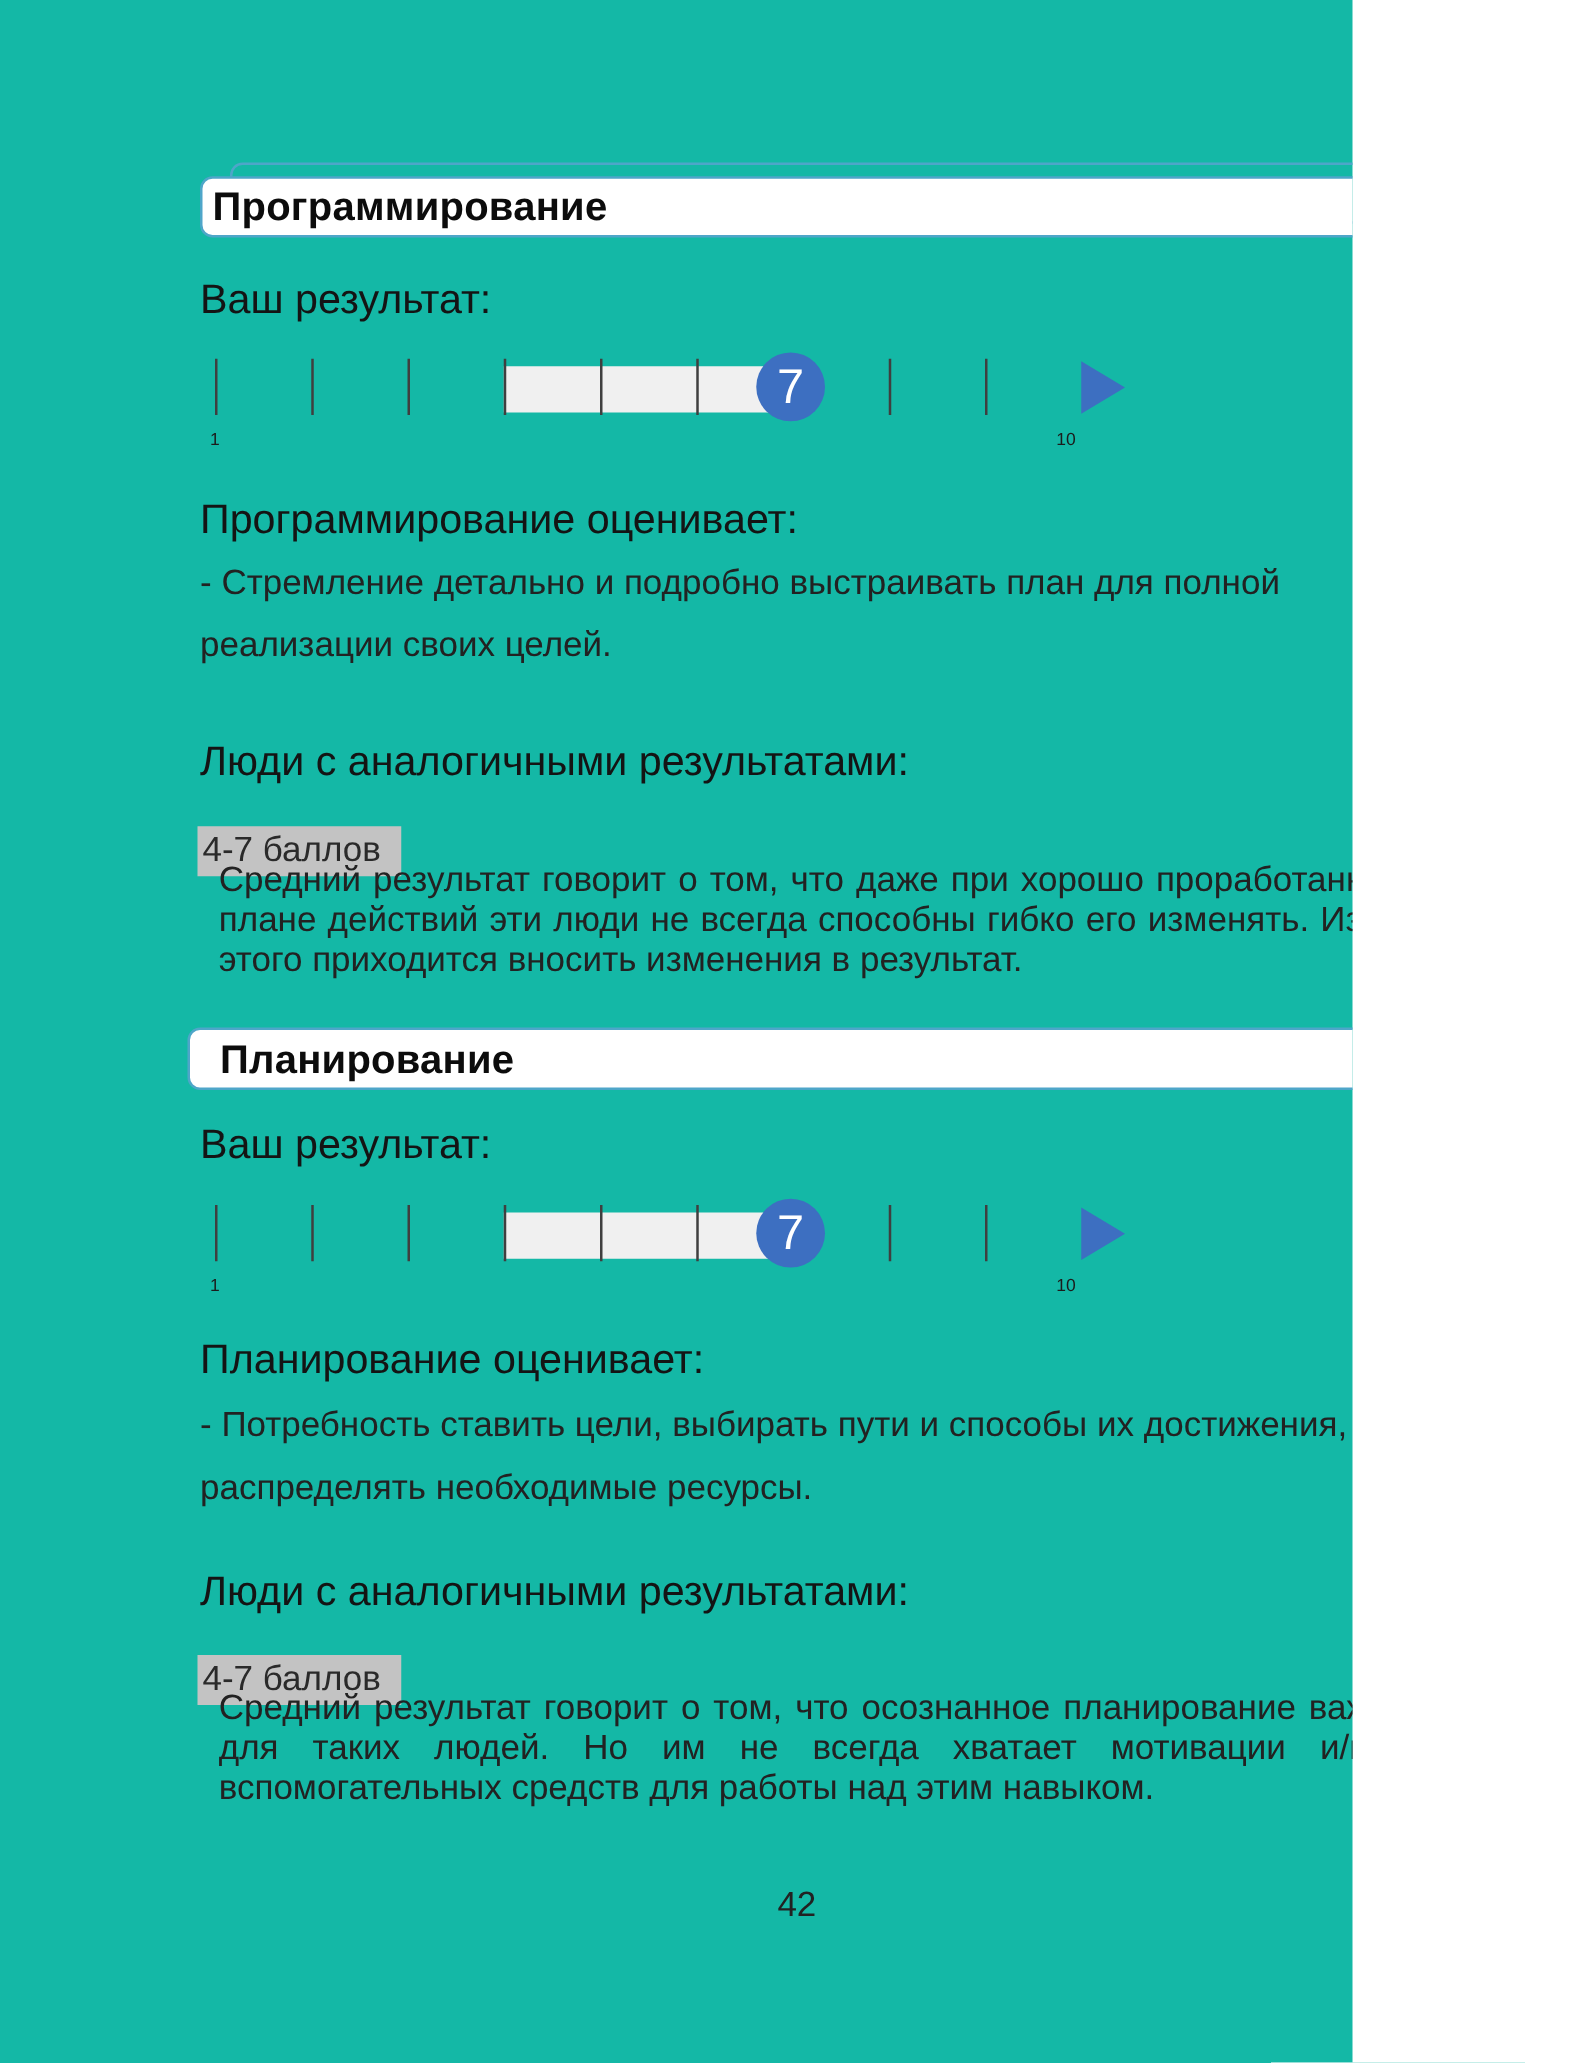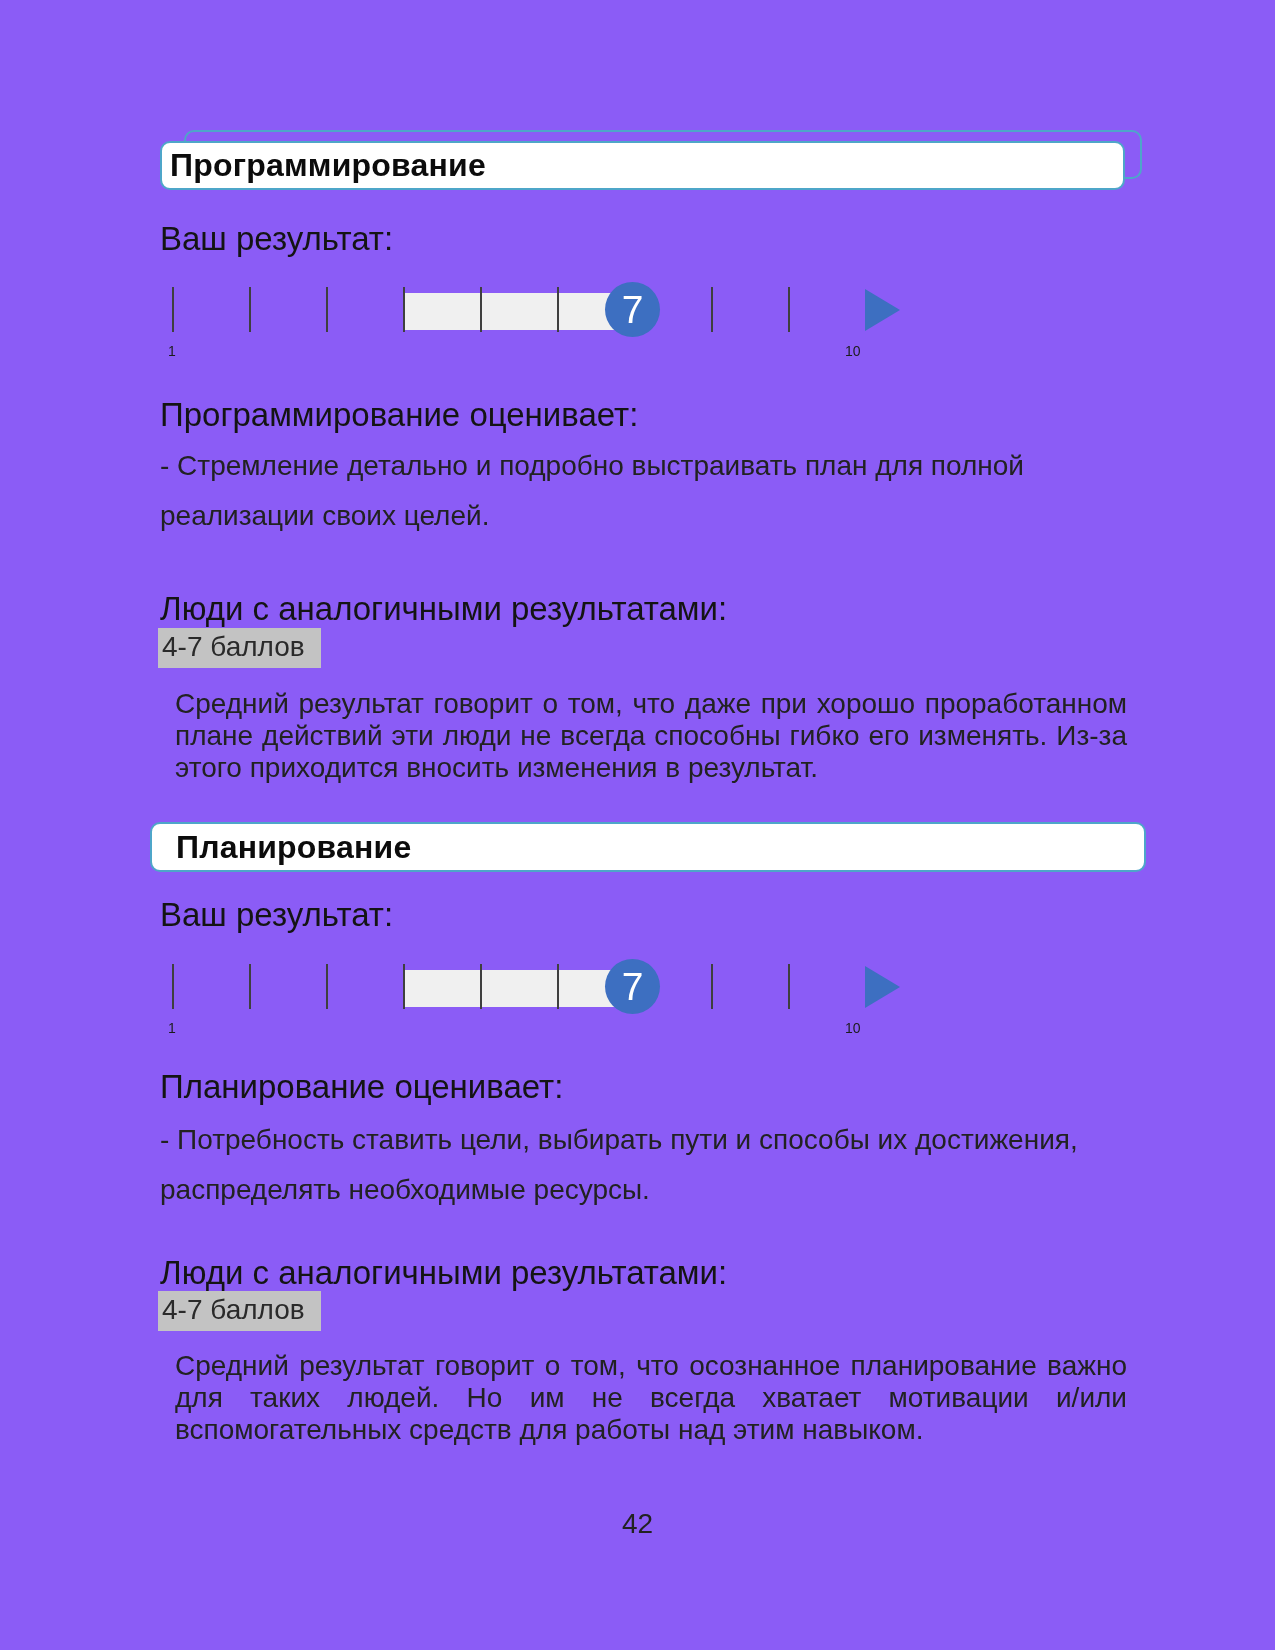--- a/index.html
+++ b/index.html
@@ -1,19 +1,19 @@
 <!DOCTYPE html>
 <html style="--accent-blue: #3d6fc1; --box-border: #4ea6c9; --band-gray: #f0f0f0; --highlight-gray: #c3c3c3;"><head>
 <meta charset="utf-8">
 <style>
   html,body{margin:0;padding:0;background:#ffffff;}
   .page{
     position:relative;
-    width:1275px;height:1650px;
-    background:#8b5cf6;
+    width:1082px;height:1650px;
+    background:#14b8a6;
     font-family:"Liberation Sans", sans-serif;
     color:#1e1e1e;
     overflow:hidden;
   }
   
   .titlebox-back{
     position:absolute;
     border:2px solid var(--box-border,#4ea6c9);
     border-radius:10px;
     background:transparent;
@@ -41,20 +41,21 @@
     font-size:28px;color:#222;
     white-space:nowrap;
   }
   .range-badge{
     position:absolute;left:158px;
     display:inline-block;
     background:var(--highlight-gray,#c3c3c3);
     color:#2a2a2a;
     font-size:28px;
     padding:3px 16px 5px 4px;
+    margin-top:33px;
   }
   .para{
     position:absolute;left:159px;width:952px;
     font-size:28px;line-height:32px;color:#222;
     text-align:justify;
     margin:16px;
   }
   
   .scale{position:absolute;left:160px;width:760px;height:78px;}
   .scale .band{

